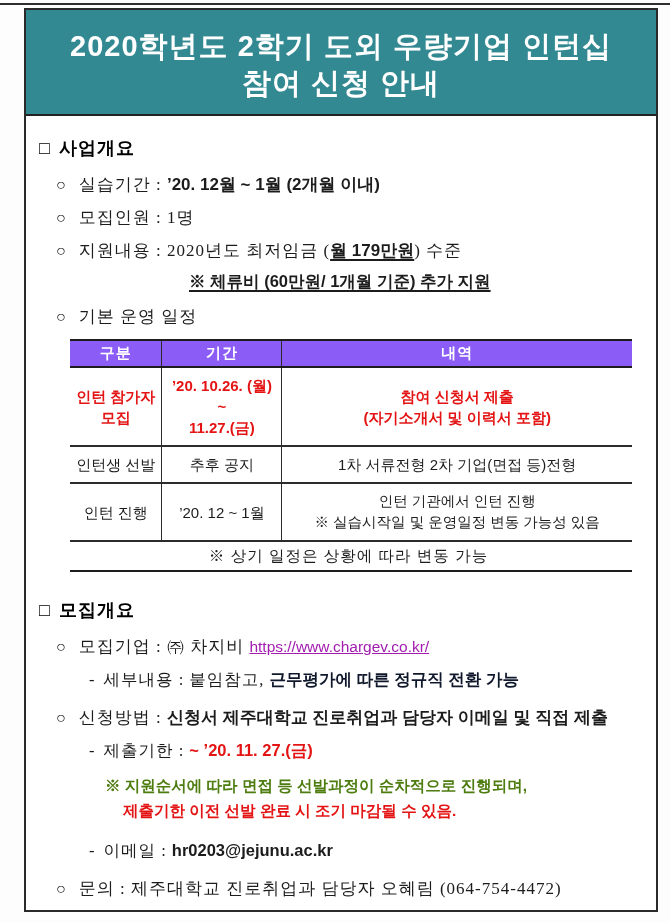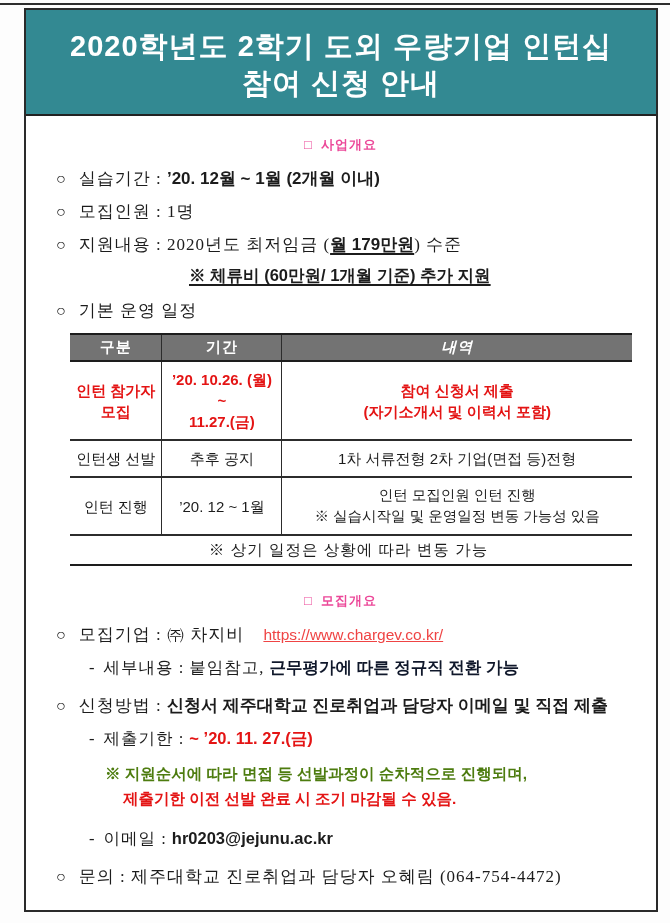--- a/index.html
+++ b/index.html
@@ -8,45 +8,45 @@
   .top-rule { position:absolute; top:3px; left:0; width:670px; border-top:2px solid #2e2e2e; }
   .frame { position:absolute; top:8px; left:24px; width:634px; height:904px;
            border:2px solid #2a2a2a; background:#ffffff; overflow:hidden; }
   .banner { background:#338992; border-bottom:2px solid #222;
             text-align:center; padding:18px 0 12px; }
   .banner div { font-family:"Liberation Sans", sans-serif; font-weight:bold;
                 color:#ffffff; font-size:29px; line-height:37px; letter-spacing:1px; }
   .content { padding:16px 14px 0 13px; }
 
   .sec-heading { font-family:"Liberation Sans", sans-serif; font-weight:bold;
-                 font-size:13px; letter-spacing:1px; margin:4px 0 14px 0; color:#ec4899;text-align:center; }
+                 font-size:18px; letter-spacing:1px; margin:4px 0 14px 0; color:#000000; }
   .sec-heading .sq { font-weight:normal; margin-right:8px; }
 
   .o-line { margin:0 0 12px 17px; font-size:17px; letter-spacing:1px; line-height:21px; white-space:nowrap; }
   .o-line .bullet { margin-right:12px; font-size:16px; }
   .gothic-b { font-family:"Liberation Sans", sans-serif; font-weight:bold; letter-spacing:0; }
   .ul { text-decoration:underline; text-underline-offset:3px; text-decoration-thickness:1.5px; }
   .note-line { margin:-2px 0 13px 150px; font-family:"Liberation Sans", sans-serif;
                font-weight:bold; font-size:16.5px; }
 
   table { border-collapse:collapse; margin:10px 0 0 31px; width:562px;
           font-family:"Liberation Sans", sans-serif; font-size:15px; text-align:center; }
-  thead th { background:#737373; color:#fff; font-weight:bold; letter-spacing:1px;
+  thead th { background:#8b5cf6; color:#fff; font-weight:bold; letter-spacing:1px;
              border-top:2.5px solid #1d1d1d; border-bottom:2.5px solid #1d1d1d; padding:3px 2px; }
   tbody td { border-bottom:2px solid #2c2c2c; padding:7px 3px; line-height:21px; vertical-align:middle; }
   th + th, td + td { border-left:1.5px solid #2c2c2c; }
-  .col-cat { width:102px; } .col-per { width:130px; } .col-det { width:396px;font-style:italic; }
+  .col-cat { width:102px; } .col-per { width:130px; } .col-det { width:396px; }
   .red-row td { color:#e41414; font-weight:bold; }
   .small-det { font-size:14.5px; }
   .tfoot-row td { border-left:none; padding:3px 8px 4px 3px;
                   border-bottom:2.5px solid #1d1d1d; font-size:15.5px; letter-spacing:1px; }
 
   .sec2 { margin-top:26px; }
-  .link { font-family:"Liberation Sans", sans-serif; font-size:15.5px; color:#ef4444;
-          text-decoration:underline; letter-spacing:0; margin-left:14px; cursor:pointer; }
+  .link { font-family:"Liberation Sans", sans-serif; font-size:15.5px; color:#a21caf;
+          text-decoration:underline; letter-spacing:0; cursor:pointer; }
   .sub-line { margin:0 0 13px 50px; font-size:16.5px; letter-spacing:1px; white-space:nowrap; }
   .sub-line .dash { margin-right:8px; }
   .blue-b { color:#0f172a; font-family:"Liberation Sans", sans-serif; font-weight:bold; letter-spacing:0; }
   .red-b { color:#e41414; font-family:"Liberation Sans", sans-serif; font-weight:bold; letter-spacing:0; }
   .warn { margin:2px 0 4px 66px; font-family:"Liberation Sans", sans-serif; font-weight:bold;
           color:#4d7c0f; font-size:15.5px; line-height:22px; }
   .warn2 { margin:0 0 16px 84px; font-family:"Liberation Sans", sans-serif; font-weight:bold;
            color:#e41414; font-size:15.5px; margin-bottom:18px; }
   .gap { margin-top:16px; }
 </style>
@@ -113,21 +113,21 @@
         </tr>
         <tr>
           <td>인턴생 선발</td>
           <td>추후 공지</td>
           <td>1차 서류전형 2차 기업(면접 등)전형</td>
         </tr>
         <tr>
           <td>인턴 진행</td>
           <td>’20. 12 ~ 1월</td>
           <td class="small-det">
-            <div>인턴 모집인원 인턴 진행</div>
+            <div>인턴 기관에서 인턴 진행</div>
             <div>※ 실습시작일 및 운영일정 변동 가능성 있음</div>
           </td>
         </tr>
         <tr class="tfoot-row">
           <td colspan="3">※ 상기 일정은 상황에 따라 변동 가능</td>
         </tr>
       </tbody>
     </table>
 
     <div class="sec-heading sec2"><span class="sq">□</span><span>모집개요</span></div>

